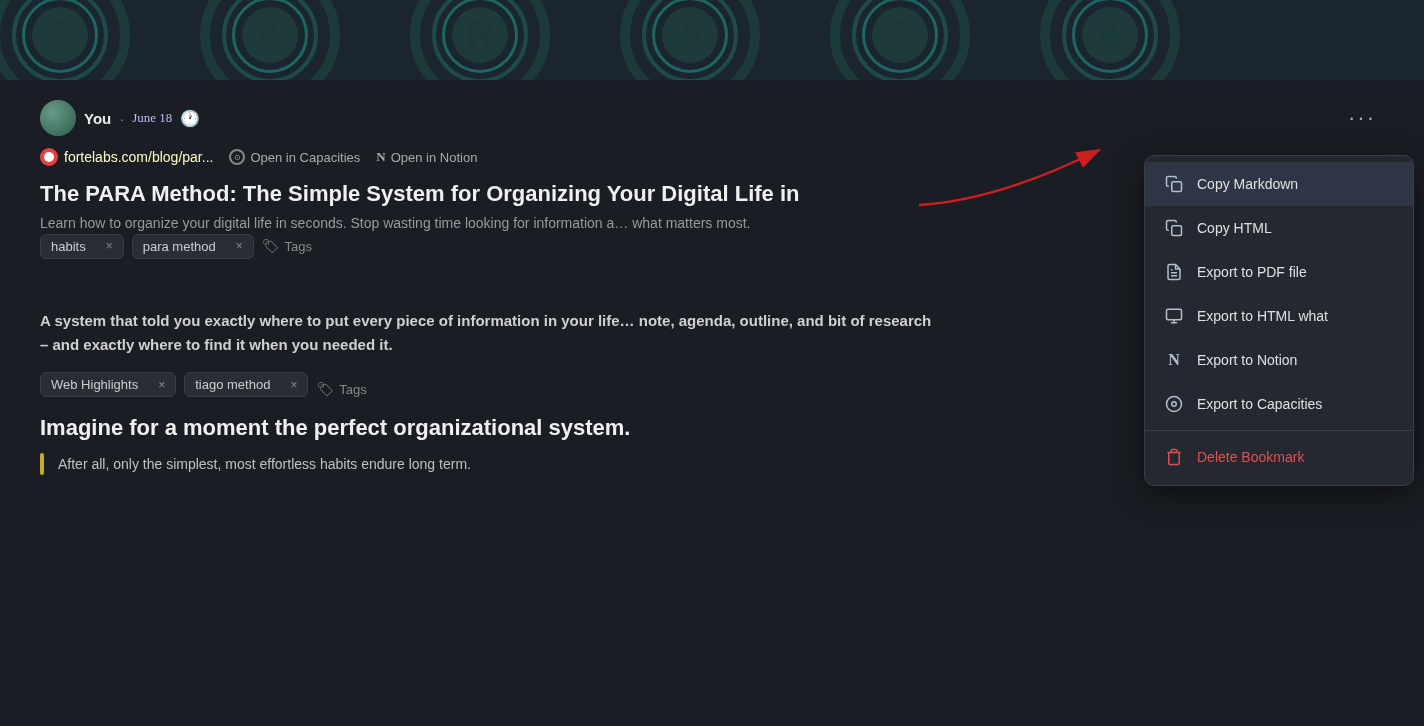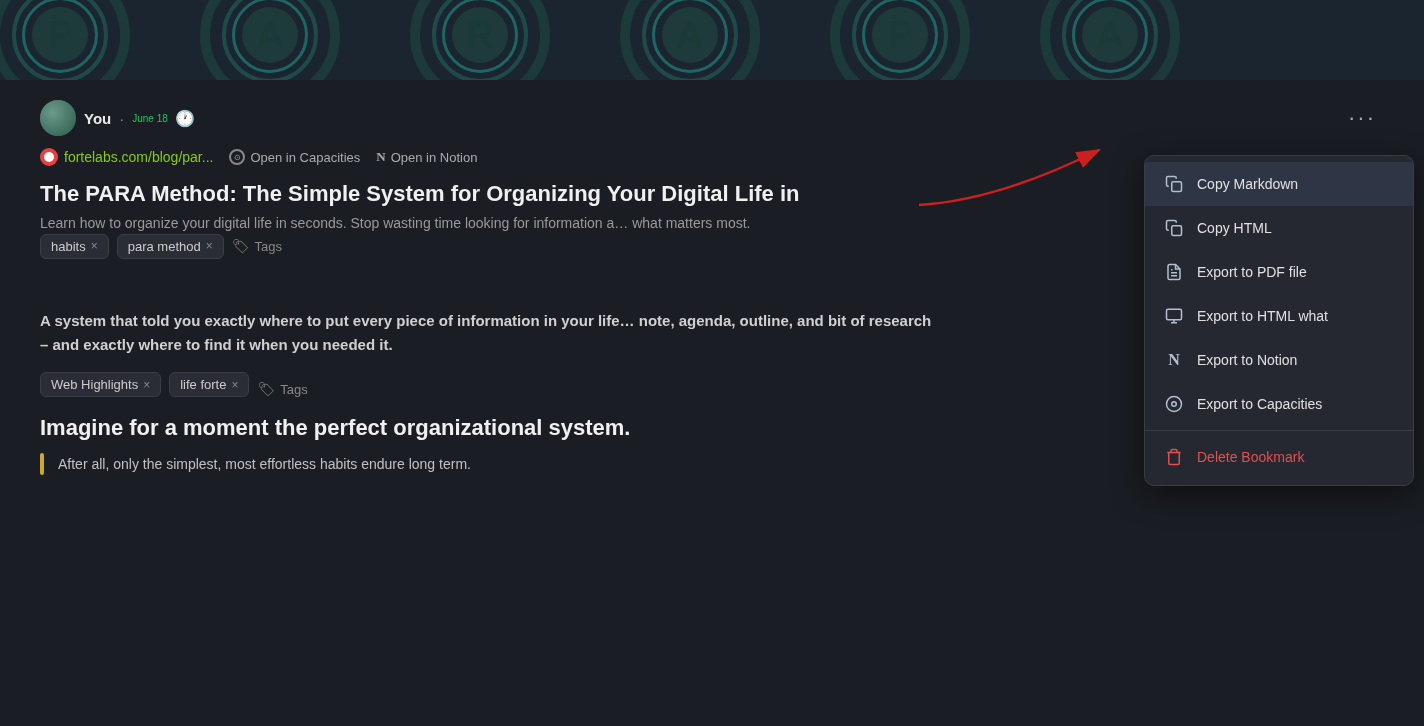--- a/index.html
+++ b/index.html
@@ -59,22 +59,23 @@
     .author-name {
       font-weight: 600;
       color: #e8e8e8;
       font-size: 15px;
     }
     .author-separator {
       color: #888;
       font-size: 15px;
     }
     .author-date {
-      color: #22c55e;
-      font-size: 10px;
+      color: #c4b5fd;
+      font-size: 13px;
+      font-family: Liberation Serif, serif;
     }
     .clock-icon {
       color: #888;
       font-size: 16px;
     }
     .more-btn {
       margin-left: auto;
       background: none;
       border: none;
       color: #aaa;
@@ -88,21 +89,21 @@
     .source-row {
       display: flex;
       align-items: center;
       gap: 16px;
       margin-bottom: 14px;
     }
     .source-link {
       display: flex;
       align-items: center;
       gap: 6px;
-      color: #84cc16;
+      color: #fef9c3;
       font-size: 14px;
       text-decoration: none;
     }
     .source-favicon {
       width: 18px;
       height: 18px;
       border-radius: 50%;
       background: #e84040;
       display: flex;
       align-items: center;
@@ -158,21 +159,21 @@
     .tags-row {
       display: flex;
       align-items: center;
       gap: 8px;
       margin-bottom: 14px;
       flex-wrap: wrap;
     }
     .tag {
       display: inline-flex;
       align-items: center;
-      gap: 5px;
+      gap: 20px;
       background: #2a2d35;
       border: 1px solid #3a3d45;
       border-radius: 6px;
       padding: 4px 10px;
       font-size: 13px;
       color: #ccc;
       cursor: pointer;
     }
     .tag-x {
       color: #888;
@@ -419,21 +420,21 @@
   </div>
 
   <div class="body-text">A system that told you exactly where to put every piece of information in your life… note, agenda, outline, and bit of research – and exactly where to find it when you needed it.</div>
 
   <div class="tags-row2">
     <div class="tag">
       <span>Web Highlights</span>
       <span class="tag-x">×</span>
     </div>
     <div class="tag">
-      <span>life forte</span>
+      <span>tiago method</span>
       <span class="tag-x">×</span>
     </div>
     <div class="add-tag">
       <span class="tag-icon">🏷</span>
       <span>Tags</span>
     </div>
   </div>
 
   <div class="section-heading">Imagine for a moment the perfect organizational system.</div>
 

